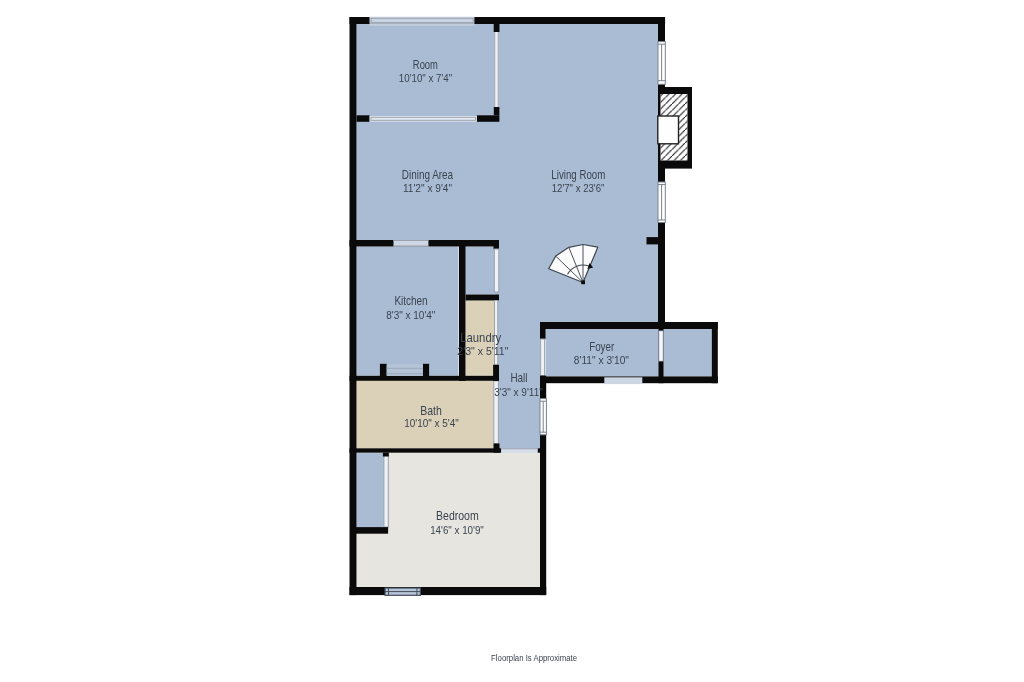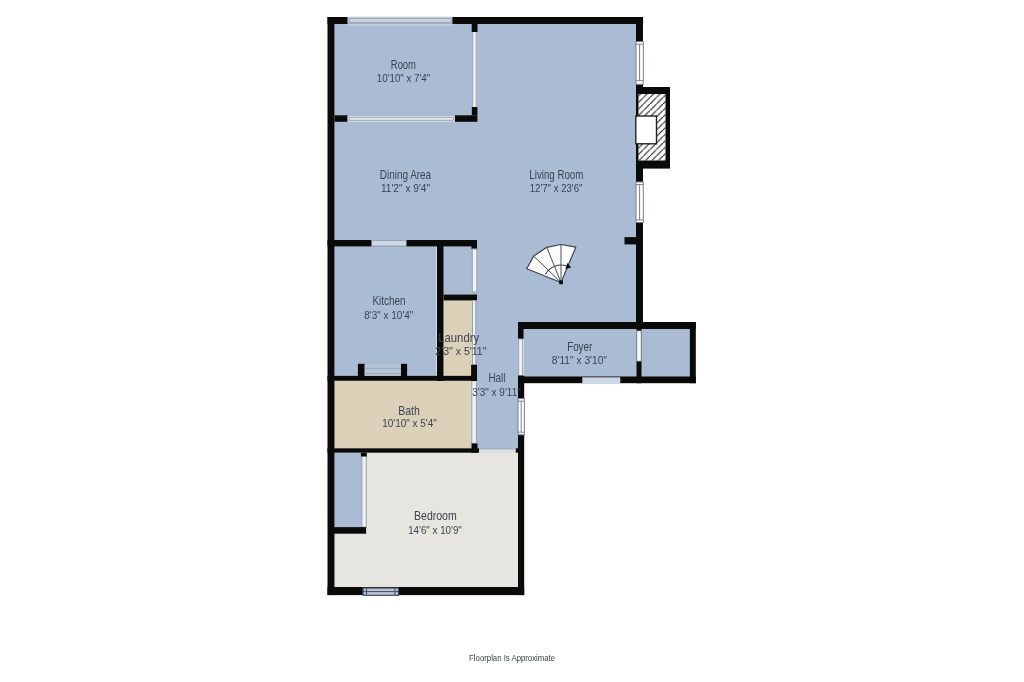--- a/index.html
+++ b/index.html
@@ -1,16 +1,16 @@
 <!DOCTYPE html>
 <html><head>
 <meta charset="utf-8">
 <style>
   html,body{margin:0;padding:0;background:#ffffff;}
-  #page{width:820px;height:682px;position:relative;background:#ffffff;overflow:hidden;}
+  #page{width:820px;height:682px;position:relative;background:#ffffff;overflow:hidden;padding-left:22px;}
   text{font-family:"Liberation Sans", sans-serif;fill:#3a4350;}
 </style>
 </head>
 <body>
 <div id="page">
 <svg width="1024" height="682" viewBox="0 0 1024 682">
 <defs>
   <pattern id="hatch" width="6.5" height="6.5" patternUnits="userSpaceOnUse">
     <path d="M-1.5,8 L8,-1.5" stroke="#1c1c1c" stroke-width="1.1" fill="none"></path>
   </pattern>

